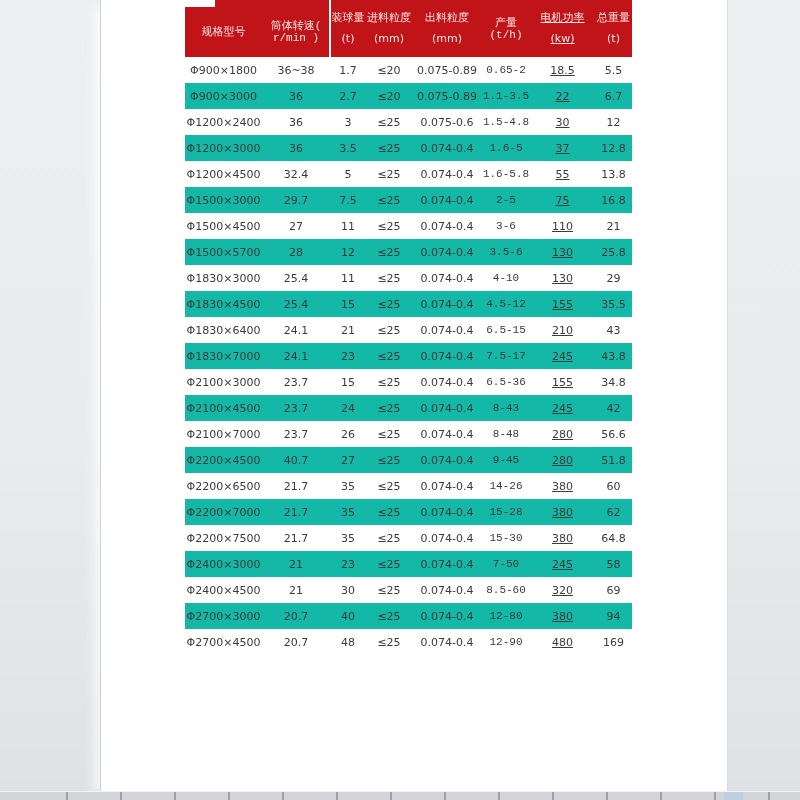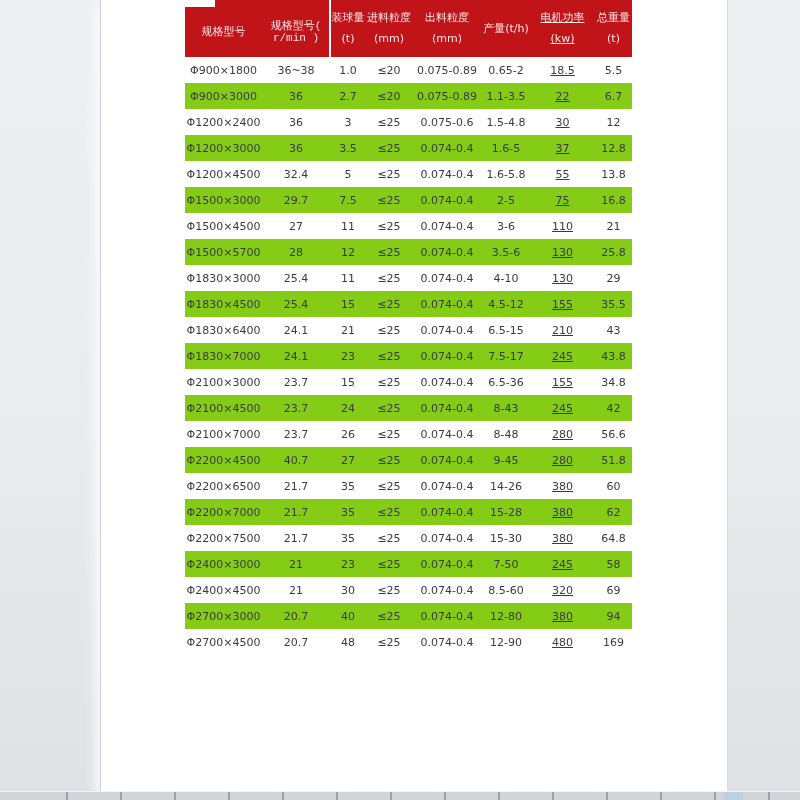--- a/index.html
+++ b/index.html
@@ -22,25 +22,25 @@
   .hcell{
     display:flex;flex-direction:column;align-items:center;justify-content:center;
     color:#f8e7e7;font-size:11px;line-height:12px;text-align:center;position:relative;z-index:1;
   }
   .hcell .unit{margin-top:9px;}
   .hcell.pad-top{padding-top:7px;font-family:Liberation Mono, monospace;}
   .col-sep{position:absolute;top:0;left:144px;width:2px;height:57px;background:#ffffff;z-index:2;}
   
   .tbody{position:absolute;top:57px;left:0;width:447px;}
   .trow{display:flex;height:26px;align-items:center;}
-  .trow.alt{background:#84cc16;}
+  .trow.alt{background:#14b8a6;}
   .tcell{text-align:center;font-size:11px;color:#3b3b3b;white-space:nowrap;overflow:hidden;}
   
   .c0{width:77px;} .c1{width:68px;} .c2{width:36px;} .c3{width:46px;}
-  .c4{width:70px;} .c5{width:48px;} .c6{width:65px;text-decoration:underline;} .c7{width:37px;}
+  .c4{width:70px;} .c5{width:48px;font-family:Liberation Mono, monospace;} .c6{width:65px;text-decoration:underline;} .c7{width:37px;}
   
   .bstrip{
     position:absolute;left:0;top:791px;width:800px;height:9px;
     background:#d2d4d7;border-top:1px solid #f2f3f4;box-sizing:border-box;
   }
   .bstrip .ticks{
     position:absolute;inset:0;
     background:repeating-linear-gradient(90deg,transparent 0 52px,#9aa1a8 52px 54px);
     background-position:14px 0;
   }
@@ -54,21 +54,21 @@
     <div class="table-wrap">
 
       <div class="thead">
         <div class="red-main"></div>
         <div class="red-bleed"></div>
         <div class="head-cells" id="head-cells">
             <div class="hcell c0 pad-top">
               <span>规格型号</span>
             </div>
             <div class="hcell c1 pad-top">
-              <span>规格型号( r/min )</span>
+              <span>筒体转速( r/min )</span>
             </div>
             <div class="hcell c2">
               <span>装球量</span>
               <span class="unit">(t)</span>
             </div>
             <div class="hcell c3">
               <span>进料粒度</span>
               <span class="unit">(mm)</span>
             </div>
             <div class="hcell c4">
@@ -87,21 +87,21 @@
               <span class="unit">(t)</span>
             </div>
           </div>
         <div class="col-sep"></div>
       </div>
 
       <div class="tbody" id="tbody">
           <div class="trow">
             <div class="tcell c0">Φ900×1800</div>
             <div class="tcell c1">36~38</div>
-            <div class="tcell c2">1.0</div>
+            <div class="tcell c2">1.7</div>
             <div class="tcell c3">≤20</div>
             <div class="tcell c4">0.075-0.89</div>
             <div class="tcell c5">0.65-2</div>
             <div class="tcell c6">18.5</div>
             <div class="tcell c7">5.5</div>
           </div>
           <div class="trow alt">
             <div class="tcell c0">Φ900×3000</div>
             <div class="tcell c1">36</div>
             <div class="tcell c2">2.7</div>

